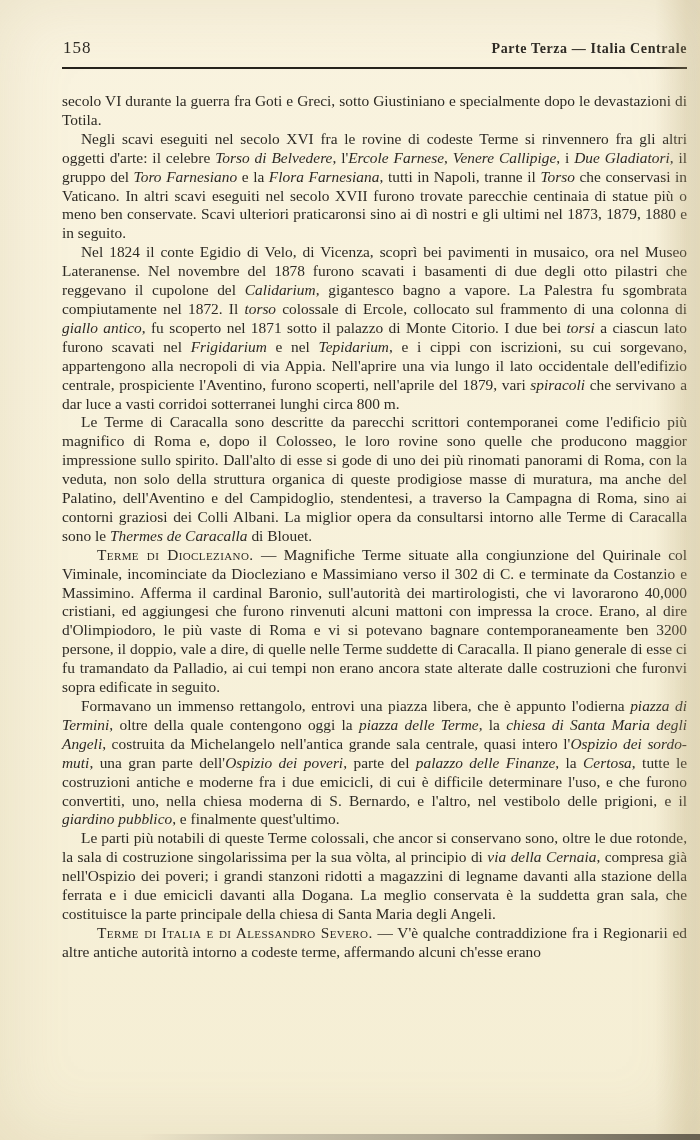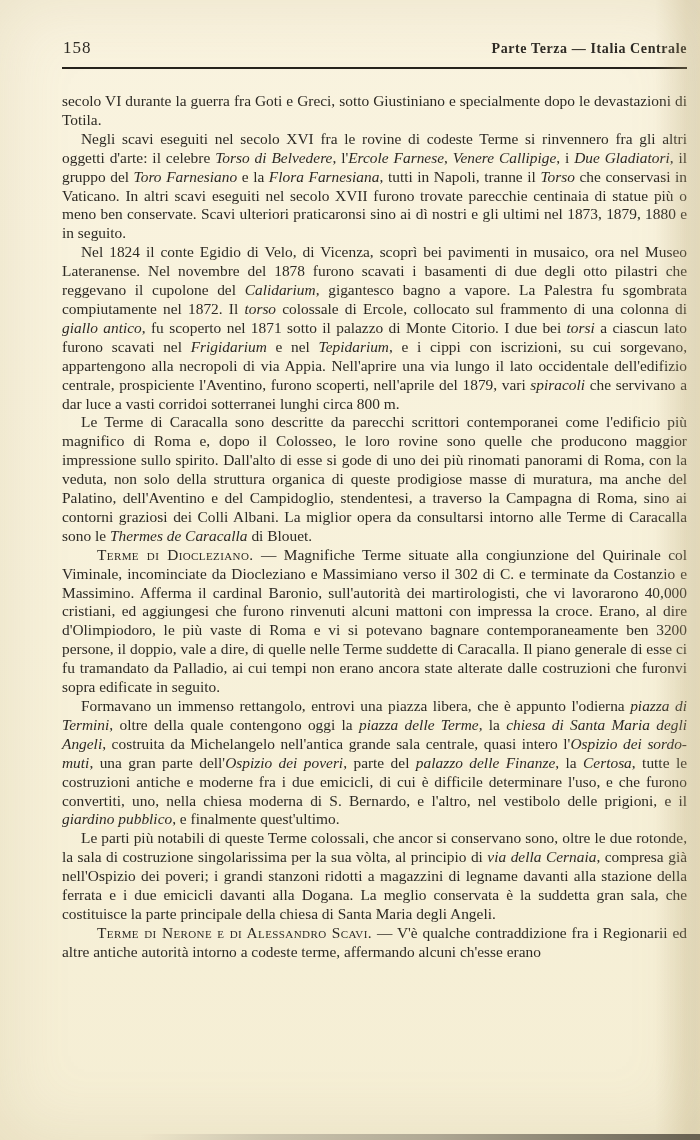--- a/index.html
+++ b/index.html
@@ -85,19 +85,19 @@
   </div>
 
   <div class="page-text">
       <p><span>secolo VI durante la guerra fra Goti e Greci, sotto Giustiniano e specialmente dopo le devastazioni di Totila.</span></p>
       <p class="indent"><span>Negli scavi eseguiti nel secolo XVI fra le rovine di codeste Terme si rinvennero fra gli altri oggetti d'arte: il celebre </span><span class="it">Torso di Belvedere</span><span>, l'</span><span class="it">Ercole Farnese</span><span>, </span><span class="it">Venere Callipige</span><span>, i </span><span class="it">Due Gladiatori</span><span>, il gruppo del </span><span class="it">Toro Farnesiano</span><span> e la </span><span class="it">Flora Farnesiana</span><span>, tutti in Napoli, tranne il </span><span class="it">Torso</span><span> che conservasi in Vaticano. In altri scavi eseguiti nel secolo XVII furono trovate parecchie centinaia di statue più o meno ben conservate. Scavi ulteriori praticaronsi sino ai dì nostri e gli ultimi nel 1873, 1879, 1880 e in seguito.</span></p>
       <p class="indent"><span>Nel 1824 il conte Egidio di Velo, di Vicenza, scoprì bei pavimenti in musaico, ora nel Museo Lateranense. Nel novembre del 1878 furono scavati i basamenti di due degli otto pilastri che reggevano il cupolone del </span><span class="it">Calidarium</span><span>, gigantesco bagno a vapore. La Palestra fu sgombrata compiutamente nel 1872. Il </span><span class="it">torso</span><span> colossale di Ercole, collocato sul frammento di una colonna di </span><span class="it">giallo antico</span><span>, fu scoperto nel 1871 sotto il palazzo di Monte Citorio. I due bei </span><span class="it">torsi</span><span> a ciascun lato furono scavati nel </span><span class="it">Frigidarium</span><span> e nel </span><span class="it">Tepidarium</span><span>, e i cippi con iscrizioni, su cui sorgevano, appartengono alla necropoli di via Appia. Nell'aprire una via lungo il lato occidentale dell'edifizio centrale, prospiciente l'Aventino, furono scoperti, nell'aprile del 1879, vari </span><span class="it">spiracoli</span><span> che servivano a dar luce a vasti corridoi sotterranei lunghi circa 800 m.</span></p>
       <p class="indent"><span>Le Terme di Caracalla sono descritte da parecchi scrittori contemporanei come l'edificio più magnifico di Roma e, dopo il Colosseo, le loro rovine sono quelle che producono maggior impressione sullo spirito. Dall'alto di esse si gode di uno dei più rinomati panorami di Roma, con la veduta, non solo della struttura organica di queste prodigiose masse di muratura, ma anche del Palatino, dell'Aventino e del Campidoglio, stendentesi, a traverso la Campagna di Roma, sino ai contorni graziosi dei Colli Albani. La miglior opera da consultarsi intorno alle Terme di Caracalla sono le </span><span class="it">Thermes de Caracalla</span><span> di Blouet.</span></p>
       <p class="indent"><span class="sc">Terme di Diocleziano.</span><span> — Magnifiche Terme situate alla congiunzione del Quirinale col Viminale, incominciate da Diocleziano e Massimiano verso il 302 di C. e terminate da Costanzio e Massimino. Afferma il cardinal Baronio, sull'autorità dei martirologisti, che vi lavorarono 40,000 cristiani, ed aggiungesi che furono rinvenuti alcuni mattoni con impressa la croce. Erano, al dire d'Olimpiodoro, le più vaste di Roma e vi si potevano bagnare contemporaneamente ben 3200 persone, il doppio, vale a dire, di quelle nelle Terme suddette di Caracalla. Il piano generale di esse ci fu tramandato da Palladio, ai cui tempi non erano ancora state alterate dalle costruzioni che furonvi sopra edificate in seguito.</span></p>
       <p class="indent"><span>Formavano un immenso rettangolo, entrovi una piazza libera, che è appunto l'odierna </span><span class="it">piazza di Termini</span><span>, oltre della quale contengono oggi la </span><span class="it">piazza delle Terme</span><span>, la </span><span class="it">chiesa di Santa Maria degli Angeli</span><span>, costruita da Michelangelo nell'antica grande sala centrale, quasi intero l'</span><span class="it">Ospizio dei sordo-muti</span><span>, una gran parte dell'</span><span class="it">Ospizio dei poveri</span><span>, parte del </span><span class="it">palazzo delle Finanze</span><span>, la </span><span class="it">Certosa</span><span>, tutte le costruzioni antiche e moderne fra i due emicicli, di cui è difficile determinare l'uso, e che furono convertiti, uno, nella chiesa moderna di S. Bernardo, e l'altro, nel vestibolo delle prigioni, e il </span><span class="it">giardino pubblico</span><span>, e finalmente quest'ultimo.</span></p>
       <p class="indent"><span>Le parti più notabili di queste Terme colossali, che ancor si conservano sono, oltre le due rotonde, la sala di costruzione singolarissima per la sua vòlta, al principio di </span><span class="it">via della Cernaia</span><span>, compresa già nell'Ospizio dei poveri; i grandi stanzoni ridotti a magazzini di legname davanti alla stazione della ferrata e i due emicicli davanti alla Dogana. La meglio conservata è la suddetta gran sala, che costituisce la parte principale della chiesa di Santa Maria degli Angeli.</span></p>
-      <p class="indent"><span class="sc">Terme di Nerone e di Alessandro Scavi.</span><span> — V'è qualche contraddizione fra i Regionarii ed altre antiche autorità intorno a codeste terme, affermando alcuni ch'esse erano</span></p>
+      <p class="indent"><span class="sc">Terme di Italia e di Alessandro Severo.</span><span> — V'è qualche contraddizione fra i Regionarii ed altre antiche autorità intorno a codeste terme, affermando alcuni ch'esse erano</span></p>
     </div>
 
   <div class="right-shade"></div>
   <div class="bottom-strip"></div>
   <div class="vignette"></div>
 </div>
 
 </body></html>

